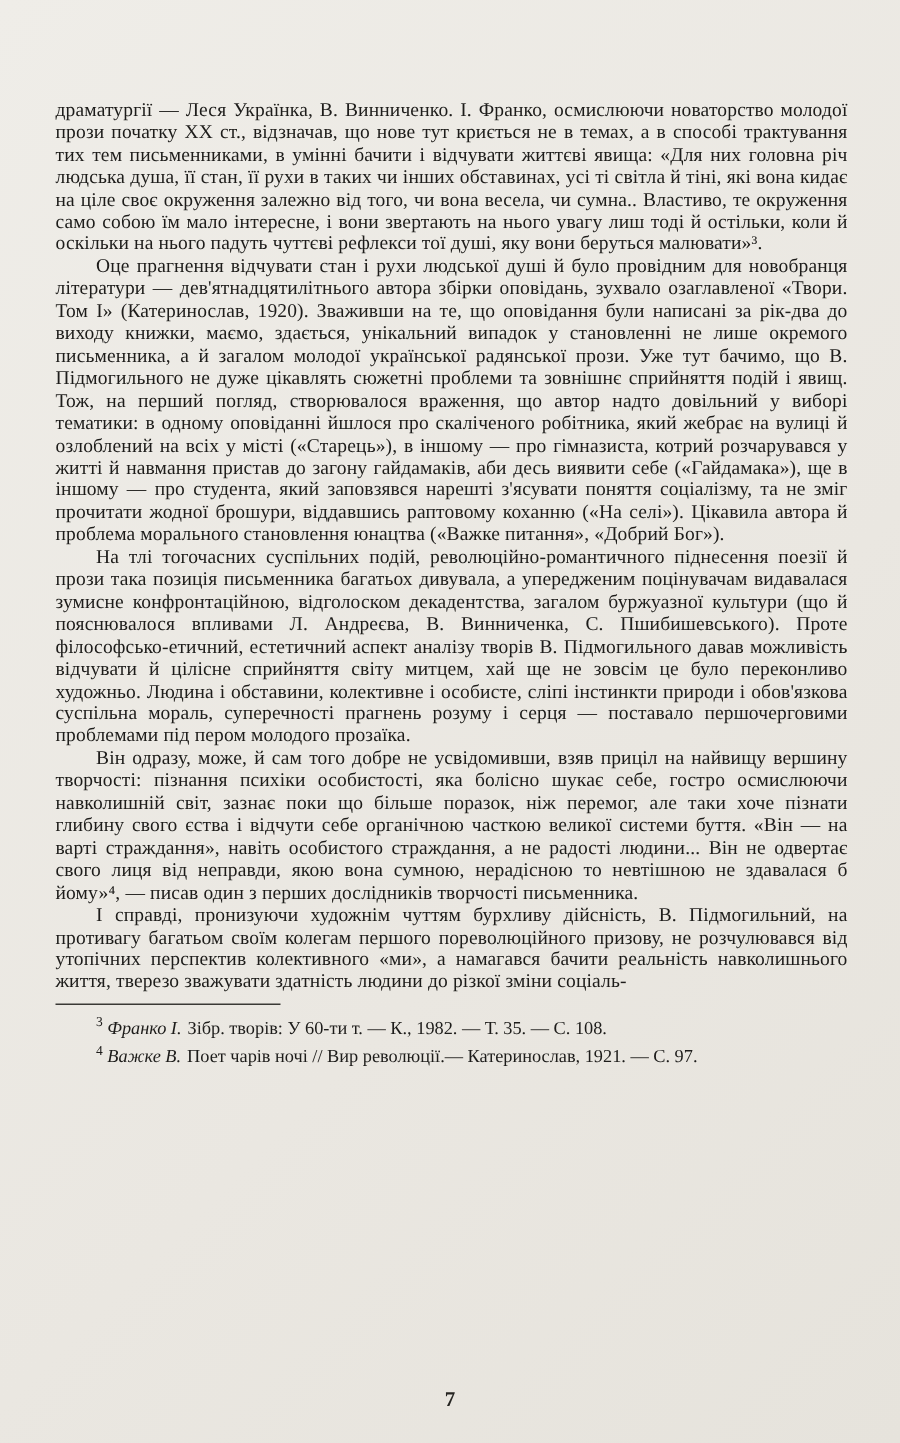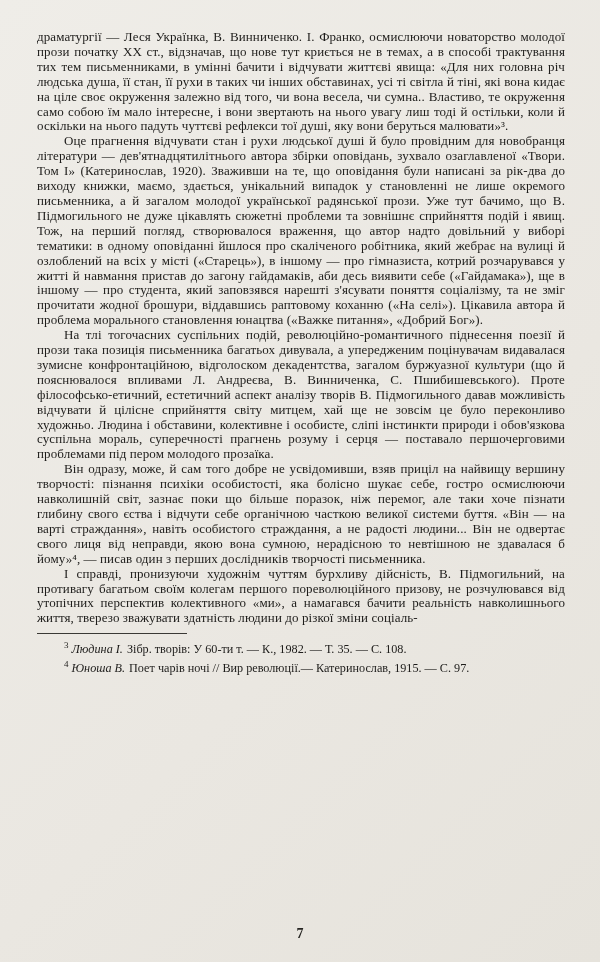--- a/index.html
+++ b/index.html
@@ -24,20 +24,21 @@
     font-size: 13px;
     line-height: 14.9px;
     letter-spacing: 0.1px;
   }
   .para {
     margin: 0;
     text-indent: 27px;
   }
   .para.no-indent {
     text-indent: 0;
+    margin-top: 36px;
   }
   .footnote-sep {
     width: 150px;
     height: 0;
     border-top: 1px solid #3a3935;
     margin: 7px 0 4px 0;
   }
   .footnotes {
     text-align: justify;
     font-size: 12.2px;
@@ -74,21 +75,21 @@
     <p class="para">Оце прагнення відчувати стан і рухи людської душі й було провідним для новобранця літератури — дев'ятнадцятилітнього автора збірки оповідань, зухвало озаглавленої «Твори. Том I» (Катеринослав, 1920). Зваживши на те, що оповідання були написані за рік-два до виходу книжки, маємо, здається, унікальний випадок у становленні не лише окремого письменника, а й загалом молодої української радянської прози. Уже тут бачимо, що В. Підмогильного не дуже цікавлять сюжетні проблеми та зовнішнє сприйняття подій і явищ. Тож, на перший погляд, створювалося враження, що автор надто довільний у виборі тематики: в одному оповіданні йшлося про скаліченого робітника, який жебрає на вулиці й озлоблений на всіх у місті («Старець»), в іншому — про гімназиста, котрий розчарувався у житті й навмання пристав до загону гайдамаків, аби десь виявити себе («Гайдамака»), ще в іншому — про студента, який заповзявся нарешті з'ясувати поняття соціалізму, та не зміг прочитати жодної брошури, віддавшись раптовому коханню («На селі»). Цікавила автора й проблема морального становлення юнацтва («Важке питання», «Добрий Бог»).</p>
     <p class="para">На тлі тогочасних суспільних подій, революційно-романтичного піднесення поезії й прози така позиція письменника багатьох дивувала, а упередженим поцінувачам видавалася зумисне конфронтаційною, відголоском декадентства, загалом буржуазної культури (що й пояснювалося впливами Л. Андреєва, В. Винниченка, С. Пшибишевського). Проте філософсько-етичний, естетичний аспект аналізу творів В. Підмогильного давав можливість відчувати й цілісне сприйняття світу митцем, хай ще не зовсім це було переконливо художньо. Людина і обставини, колективне і особисте, сліпі інстинкти природи і обов'язкова суспільна мораль, суперечності прагнень розуму і серця — поставало першочерговими проблемами під пером молодого прозаїка.</p>
     <p class="para">Він одразу, може, й сам того добре не усвідомивши, взяв приціл на найвищу вершину творчості: пізнання психіки особистості, яка болісно шукає себе, гостро осмислюючи навколишній світ, зазнає поки що більше поразок, ніж перемог, але таки хоче пізнати глибину свого єства і відчути себе органічною часткою великої системи буття. «Він — на варті страждання», навіть особистого страждання, а не радості людини... Він не одвертає свого лиця від неправди, якою вона сумною, нерадісною то невтішною не здавалася б йому»⁴, — писав один з перших дослідників творчості письменника.</p>
     <p class="para">І справді, пронизуючи художнім чуттям бурхливу дійсність, В. Підмогильний, на противагу багатьом своїм колегам першого пореволюційного призову, не розчулювався від утопічних перспектив колективного «ми», а намагався бачити реальність навколишнього життя, тверезо зважувати здатність людини до різкої зміни соціаль-</p>
   </div>
 
   <div class="footnote-sep"></div>
 
   <div class="footnotes">
     <p class="footnote">
-      <sup>3</sup><i>Людина І.</i><span>Зібр. творів: У 60-ти т. — К., 1982. — Т. 35. — С. 108.</span>
+      <sup>3</sup><i>Франко І.</i><span>Зібр. творів: У 60-ти т. — К., 1982. — Т. 35. — С. 108.</span>
     </p>
     <p class="footnote">
-      <sup>4</sup><i>Юноша В.</i><span>Поет чарів ночі // Вир революції.— Катеринослав, 1915. — С. 97.</span>
+      <sup>4</sup><i>Важке В.</i><span>Поет чарів ночі // Вир революції.— Катеринослав, 1921. — С. 97.</span>
     </p>
   </div>
 
   <div class="page-number">7</div>
 </div>
 
 </body></html>

